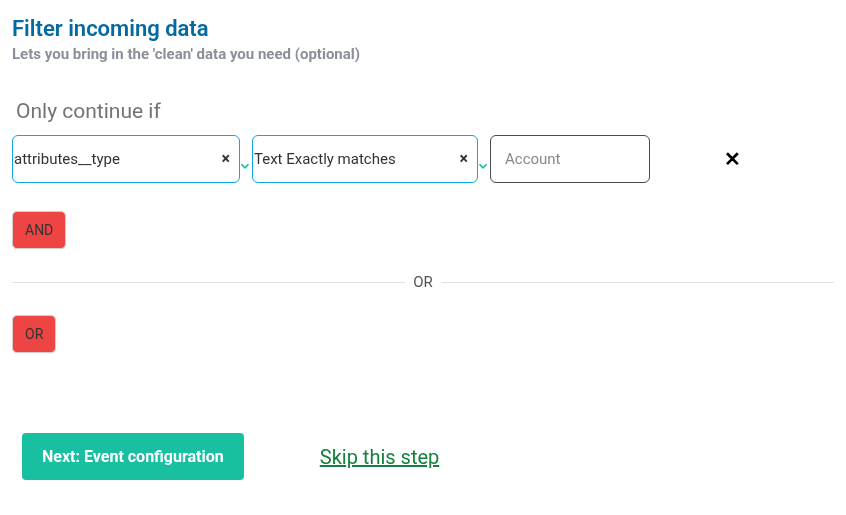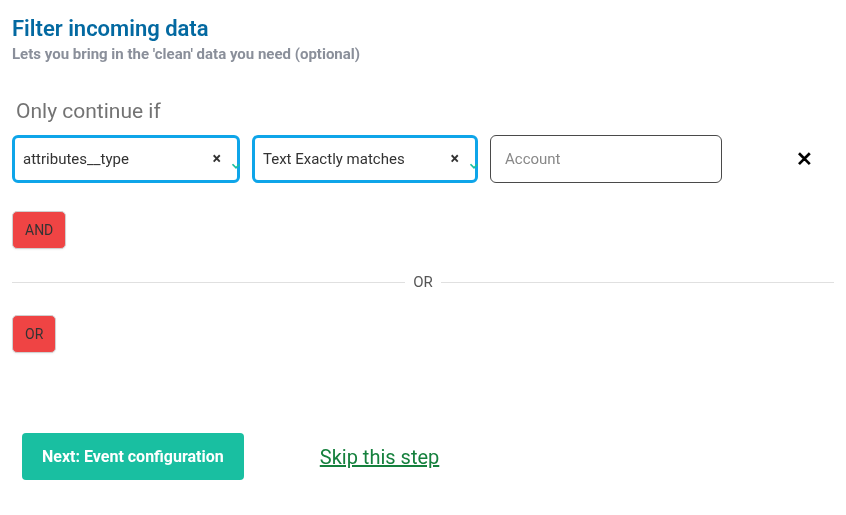--- a/index.html
+++ b/index.html
@@ -32,26 +32,26 @@
       margin-bottom: 12px;
       margin-left: 4px;
     }
     .filter-row {
       display: flex;
       align-items: center;
       gap: 12px;
       margin-bottom: 28px;
     }
     .select-box {
-      border: 3px solid #0ea5e9;
+      border: 1px solid #0ea5e9;
       border-radius: 6px;
       height: 48px;
       display: flex;
       align-items: center;
-      padding: 0 8px;
+      padding: 0 1px;
       cursor: pointer;
       background: #fff;
     }
     .select-box.field-select {
       width: 228px;
     }
     .select-box.operator-select {
       width: 226px;
     }
     .select-box .select-value {
@@ -82,21 +82,21 @@
       margin-left: 4px;
       cursor: pointer;
     }
     .chevron-icon svg {
       display: block;
     }
     .value-input {
       border: 1px solid #4a4a4a;
       border-radius: 6px;
       height: 48px;
-      width: 232px;
+      width: 160px;
       padding: 0 14px;
       font-size: 15px;
       color: #888;
       outline: none;
       font-family: inherit;
     }
     .remove-row-icon {
       margin-left: 62px;
       font-size: 20px;
       font-weight: bold;

